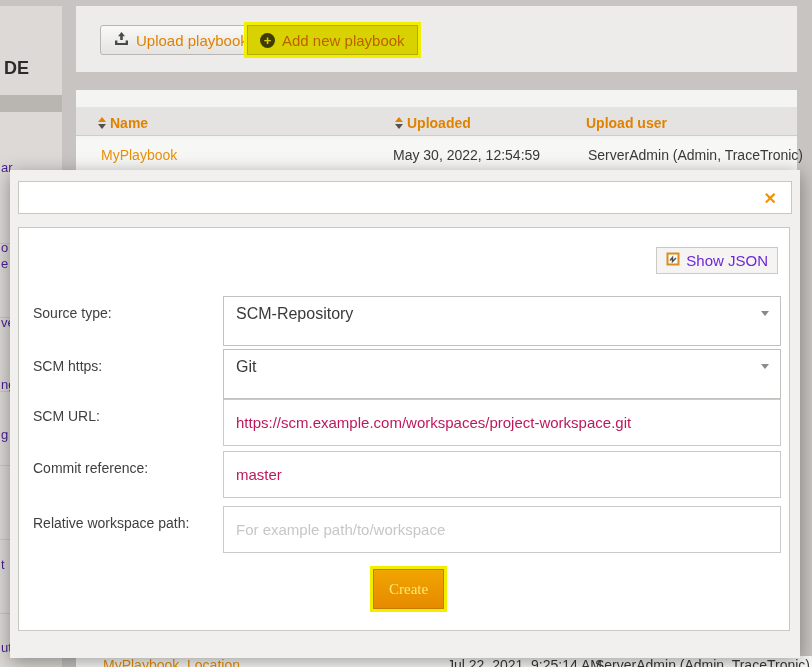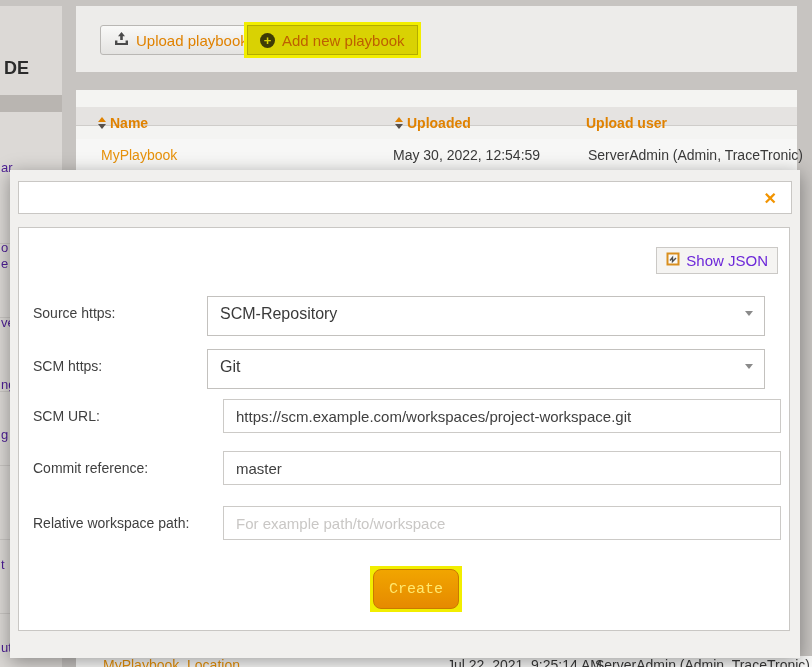--- a/index.html
+++ b/index.html
@@ -20,21 +20,21 @@
   .btn-upload{ position:absolute; left:24px; top:19px; height:30px; padding:0 13px; display:flex; align-items:center; gap:7px;
                background:linear-gradient(#f9f9f8,#e4e3e1); border:1px solid #b9b7b4; border-radius:3px;
                color:#e08200; font-size:15px; cursor:pointer; }
   .hl-add{ position:absolute; left:168px; top:16px; padding:3px; background:#f2ee00; z-index:3; }
   .btn-add{ height:30px; padding:0 12px; display:flex; align-items:center; gap:7px;
             background:#d9d203; border:1px solid #b3ac00; color:#bd5f00; font-size:15px; cursor:pointer; }
   .plus-circle{ display:inline-block; width:15px; height:15px; border-radius:50%; background:#3e3b06;
                 color:#d9d203; font-size:13px; line-height:15px; text-align:center; font-weight:bold; }
 
   .table-panel{ position:absolute; left:76px; top:90px; width:721px; height:577px; background:#f4f4f2; }
-  .thead{ position:absolute; left:0; top:17px; width:721px; height:19px; background:#e5e3e1; border-bottom:1px solid #cfcdca; }
+  .thead{ position:absolute; left:0; top:17px; width:721px; height:29px; background:#e5e3e1; border-bottom:1px solid #cfcdca; }
   .th{ position:absolute; top:0; height:31px; display:flex; align-items:center; gap:4px;
        color:#e08200; font-weight:bold; font-size:14px; cursor:pointer; }
   .th-name{ left:22px; } .th-uploaded{ left:319px; } .th-user{ left:510px; }
   .sort{ display:inline-flex; flex-direction:column; align-items:center; }
   .sort i{ display:block; width:0; height:0; border-left:4px solid transparent; border-right:4px solid transparent; }
   .sort .up{ border-bottom:5px solid #e08200; margin-bottom:2px; }
   .sort .down{ border-top:5px solid #57504b; }
   .trow1{ position:absolute; left:0; top:49px; width:721px; height:32px; background:#f7f7f6; font-size:14px; }
   .trow1 .cell{ position:absolute; top:8px; white-space:nowrap; }
   .trow-bottom{ position:absolute; left:0; top:566px; width:750px; height:11px; background:#fbfbfa; font-size:14px; overflow:visible; }
@@ -49,34 +49,34 @@
                  border:1px solid #c9c7c4; display:flex; align-items:center; }
   .modal-title{ margin-left:24px; font-size:15px; font-weight:bold; color:#5a5a5a; }
   .modal-close{ position:absolute; right:14px; top:0; height:33px; line-height:33px;
                 color:#f29400; font-size:16px; font-weight:bold; cursor:pointer; }
   .modal-body{ position:absolute; left:8px; top:57px; width:772px; height:404px; background:#ffffff;
                border:1px solid #c9c7c4; }
   .btn-show-json{ position:absolute; right:11px; top:19px; height:27px; padding:0 9px; display:flex; align-items:center; gap:6px;
                   background:#f5f4f2; border:1px solid #cbc9c6; color:#6d28d9; font-size:15px; cursor:pointer; }
   .frow{ position:absolute; left:0; width:772px; height:35px; }
   .frow .flabel{ position:absolute; left:14px; top:0; height:35px; line-height:35px; font-size:14px; color:#3f3f3f; }
-  .select-box{ position:absolute; left:188px; top:0; width:558px; height:40px; background:#fff;
+  .select-box{ position:absolute; left:204px; top:0; width:558px; height:50px; background:#fff;
                border:1px solid #c3c1be; cursor:pointer; }
   .select-box .sel-value{ position:absolute; left:12px; top:0; height:33px; line-height:33px; font-size:16px; color:#3a3a3a; }
   .caret{ position:absolute; right:11px; top:14px; width:0; height:0;
           border-left:4px solid transparent; border-right:4px solid transparent; border-top:5px solid #8a8a8a; }
-  .tinput{ position:absolute; left:204px; top:0; width:558px; height:34px; background:#fff;
+  .tinput{ position:absolute; left:204px; top:0; width:558px; height:47px; background:#fff;
            border:1px solid #cccac7; padding:0 12px; font-family:"Liberation Sans", sans-serif;
-           font-size:15px; color:#404040; }
+           font-size:15px; color:#be185d; }
   .tinput::placeholder{ color:#c9c7c5; }
   .row-1{ top:68px; } .row-2{ top:121px; } .row-3{ top:171px; } .row-4{ top:223px; } .row-5{ top:278px; }
   .hl-create{ position:absolute; left:351px; top:338px; padding:3px; background:#f2ee00; }
   .btn-create{ min-width:70px; height:40px; padding:0 15px; background:linear-gradient(#f1a500,#e68a00);
-               border:1px solid #c97a00; border-radius:8px; color:#ffe96e; font-size:15px; cursor:pointer;
-               font-family:Liberation Mono, monospace; }
+               border:1px solid #c97a00; border-radius:0; color:#ffe96e; font-size:15px; cursor:pointer;
+               font-family:Liberation Serif, serif; }
 </style>
 </head>
 <body>
 
 <div class="screen">
 
   <div class="sidebar">
     <div class="sidebar-label">DE</div>
     <div class="sidebar-band"></div>
   </div>
@@ -149,21 +149,21 @@
         <span>
           <svg width="14" height="14" viewBox="0 0 14 14">
               <rect x="1.5" y="1.5" width="11" height="11" fill="#faf9f7" stroke="#d98f1f" stroke-width="2"></rect>
               <path d="M4 8.5 L6.5 5.5 L6.5 9.5 L10 6" stroke="#4f4f4f" stroke-width="1.4" fill="none"></path>
             </svg>
         </span>
         <span>Show JSON</span>
       </button>
 
       <div class="frow row-1">
-        <span class="flabel">Source https:</span>
+        <span class="flabel">Source type:</span>
         <div class="select-box">
           <span class="sel-value">SCM-Repository</span>
           <span class="caret"></span>
         </div>
       </div>
 
       <div class="frow row-2">
         <span class="flabel">SCM https:</span>
         <div class="select-box">
           <span class="sel-value">Git</span>

